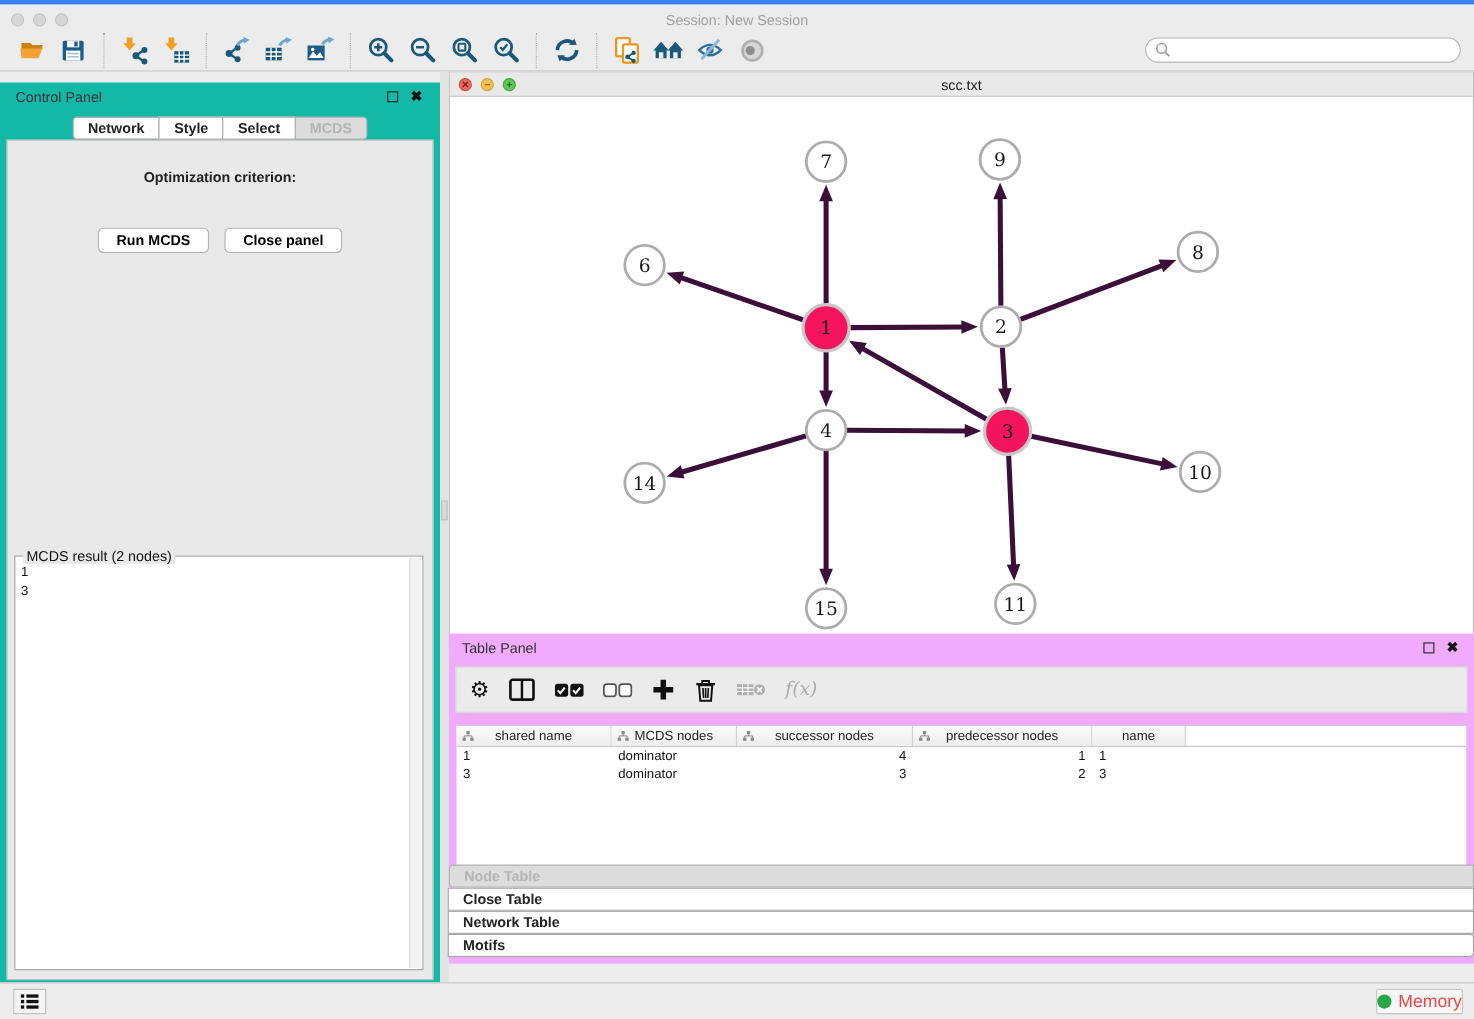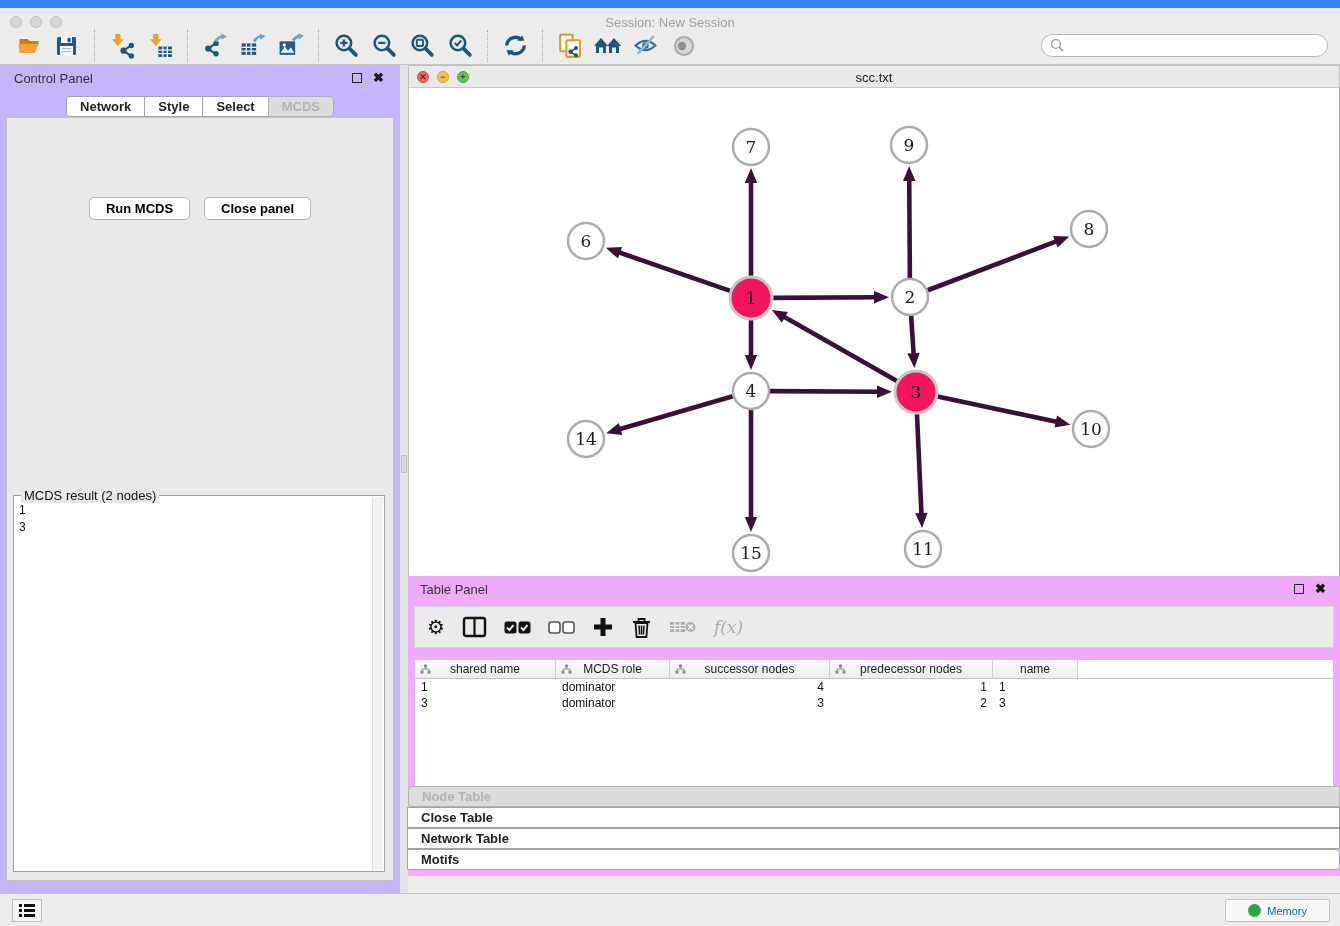--- a/index.html
+++ b/index.html
@@ -1,34 +1,34 @@
 <!DOCTYPE html>
 <html><head>
 <meta charset="utf-8">
 <style>
   * { box-sizing: border-box; margin: 0; padding: 0; }
   html,body { width:1340px; height:926px; overflow:hidden; }
   body { font-family:"Liberation Sans", sans-serif; background:#ececec; position:relative; font-size:13px; color:#222; }
 
   
-  .titlebar { position:absolute; left:0; top:0; width:1340px; height:27px; background:#ececec; border-top:8px solid #3b82f6; }
+  .titlebar { position:absolute; left:0; top:0; width:1340px; height:27px; background:#ececec; border-top:4px solid #3b82f6; }
   .traffic { position:absolute; top:8px; width:12px; height:12px; border-radius:50%; }
   .t-gray  { background:#d6d6d6; border:1px solid #c0c0c0; }
   .app-title { position:absolute; left:0; right:0; top:7px; text-align:center; color:#a0a0a0; font-size:13px; }
 
   
   .toolbar { position:absolute; left:0; top:27px; width:1340px; height:38px; border-bottom:1px solid #c6c6c6; display:flex; align-items:center; padding-left:10px; }
   .tb-btn { width:38px; height:32px; display:flex; align-items:center; justify-content:center; }
   .tb-sep { width:1px; height:32px; border-left:1px dotted #a9a9a9; margin:0 8px; }
   .search-wrap { margin-left:auto; margin-right:12px; position:relative; }
   .search-input { width:287px; height:23px; border:1px solid #b6b6b6; border-radius:12px; background:#fff; padding-left:28px; font-size:13px; outline:none; }
   .search-glass { position:absolute; left:9px; top:4px; }
 
   
-  .control-panel { position:absolute; left:0; top:65px; width:400px; height:828px; background:#c4b5fd;padding-left:24px; }
+  .control-panel { position:absolute; left:0; top:75px; width:400px; height:828px; background:#14b8a6;padding-left:24px; }
   .panel-head { position:absolute; left:0; top:0; right:0; height:26px; }
   .panel-title { position:absolute; left:14px; top:6px; font-size:13px; color:#333; }
   .float-ic { position:absolute; top:8px; width:10px; height:10px; border:1.6px solid #222; }
   .close-ic { position:absolute; top:5px; font-size:13px; font-weight:bold; color:#111; line-height:15px; }
   .cp-tabs { position:absolute; left:0; right:0; top:31px; display:flex; justify-content:center; z-index:2; }
   .tab { height:21px; line-height:19px; padding:0 13px; background:#fff; border:1px solid #a5a5a5; font-size:13px; font-weight:600; margin-left:-1px; }
   .tab:first-child { border-radius:4px 0 0 4px; margin-left:0; }
   .tab:last-child  { border-radius:0 4px 4px 0; }
   .tab.selected { background:#dcdcdc; color:#b4b4b4; border-color:#b0b0b0; }
   .cp-body { position:absolute; left:6px; right:6px; top:52px; bottom:12px; border:1px solid #c2c2c2; background:#e9e9e9; }
@@ -66,21 +66,21 @@
   .data-table { position:absolute; left:7px; top:83px; width:918px; height:169px; background:#fff; border-top:1px solid #c9c9c9; }
   .thead { display:flex; height:19px; border-bottom:1px solid #c2c2c2; }
   .th { position:relative; background:linear-gradient(#fbfbfb,#ededed); border-right:1px solid #cfcfcf; font-size:12px; display:flex; align-items:center; justify-content:center; color:#222; }
   .th .type-ic { position:absolute; left:5px; top:4px; }
   .tr { display:flex; height:16px; }
   .td { font-size:12px; line-height:16px; padding:0 6px; overflow:hidden; color:#111; }
   .tp-tabs { position:absolute; left:0; right:0; bottom:6px; display:flex; justify-content:center;flex-direction:column; }
   
   .status-bar { position:absolute; left:0; top:893px; width:1340px; height:33px; background:#ececec; border-top:1px solid #c6c6c6; }
   .list-btn { position:absolute; left:12px; top:5px; width:30px; height:23px; background:#f4f4f4; border:1px solid #bdbdbd; display:flex; align-items:center; justify-content:center; }
-  .memory-btn { position:absolute; right:10px; top:5px; height:23px; background:#f8f8f8; border:1px solid #c4c4c4; border-radius:2px; display:flex; align-items:center; gap:6px; padding:0 22px; font-size:11px; color:#0369a1; }
+  .memory-btn { position:absolute; right:10px; top:5px; height:23px; background:#f8f8f8; border:1px solid #c4c4c4; border-radius:2px; display:flex; align-items:center; gap:6px; padding:0 0; font-size:16px; color:#ef4444; }
   .mem-dot { width:13px; height:13px; border-radius:50%; background:#27A844; }
 </style>
 </head>
 <body>
 
 <div class="app">
 
   <div class="titlebar">
     <span class="traffic t-gray" style="left:10px"></span>
     <span class="traffic t-gray" style="left:30px"></span>
@@ -255,20 +255,21 @@
       <span class="float-ic" style="right:38px"></span>
       <span class="close-ic" style="right:16px">✖</span>
     </div>
     <div class="cp-tabs">
       <div class="tab cp-tab">Network</div>
       <div class="tab cp-tab">Style</div>
       <div class="tab cp-tab">Select</div>
       <div class="tab cp-tab selected">MCDS</div>
     </div>
     <div class="cp-body">
+      <div class="opt-label">Optimization criterion:</div>
       <div class="cp-buttons">
         <button class="mac-btn">Run MCDS</button>
         <button class="mac-btn">Close panel</button>
       </div>
       <div class="result-group">
         <span class="result-legend">MCDS result (2 nodes)</span>
         <div class="result-text">1
 3</div>
         <div class="result-scroll"></div>
       </div>
@@ -414,21 +415,21 @@
             </svg>
             <span>shared name</span>
           </div>
           <div class="th" style="width: 114px;">
             <svg class="type-ic" width="11" height="11" viewBox="0 0 11 11">
               <rect x="4" y="0.5" width="3" height="3" fill="#8a8a8a"></rect>
               <rect x="0.5" y="6.5" width="3" height="3" fill="#8a8a8a"></rect>
               <rect x="7.5" y="6.5" width="3" height="3" fill="#8a8a8a"></rect>
               <path d="M5.5 3.5v1.5M2 6.5V5h7v1.5" stroke="#8a8a8a" stroke-width="0.9" fill="none"></path>
             </svg>
-            <span>MCDS role</span>
+            <span>MCDS nodes</span>
           </div>
           <div class="th" style="width: 160px;">
             <svg class="type-ic" width="11" height="11" viewBox="0 0 11 11">
               <rect x="4" y="0.5" width="3" height="3" fill="#8a8a8a"></rect>
               <rect x="0.5" y="6.5" width="3" height="3" fill="#8a8a8a"></rect>
               <rect x="7.5" y="6.5" width="3" height="3" fill="#8a8a8a"></rect>
               <path d="M5.5 3.5v1.5M2 6.5V5h7v1.5" stroke="#8a8a8a" stroke-width="0.9" fill="none"></path>
             </svg>
             <span>successor nodes</span>
           </div>

